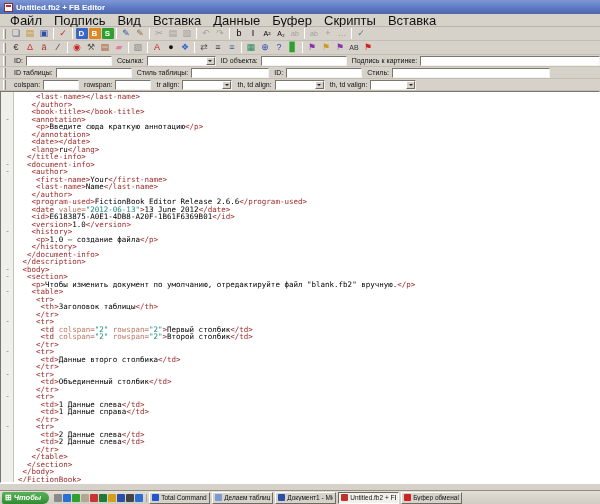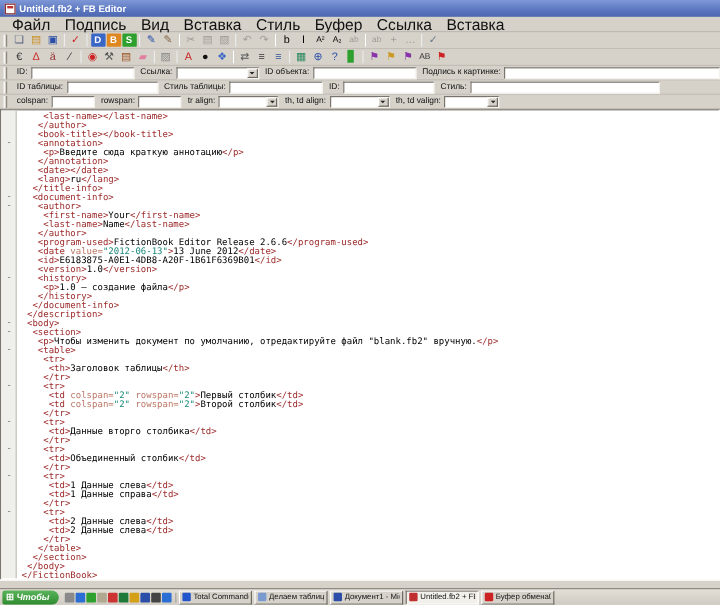--- a/index.html
+++ b/index.html
@@ -66,23 +66,23 @@
   <div class="titlebar">
     <span class="app-icon"></span>
     <span class="title-text">Untitled.fb2 + FB Editor</span>
   </div>
 
   <div class="menubar">
       <span class="menu-item">Файл</span>
       <span class="menu-item">Подпись</span>
       <span class="menu-item">Вид</span>
       <span class="menu-item">Вставка</span>
-      <span class="menu-item">Стиль</span>
+      <span class="menu-item">Данные</span>
       <span class="menu-item">Буфер</span>
-      <span class="menu-item">Ссылка</span>
+      <span class="menu-item">Скрипты</span>
       <span class="menu-item">Вставка</span>
     </div>
 
   <div class="iconrow">
       <span class="gripper"></span>
       <span class="tbicon" style="color: rgb(85, 97, 127);">❏</span>
       <span class="tbicon" style="color: rgb(200, 146, 42);">▤</span>
       <span class="tbicon" style="color: rgb(43, 79, 168);">▣</span>
       <span class="tbsep"></span>
       <span class="tbicon" style="color: rgb(204, 34, 34);">✓</span>

